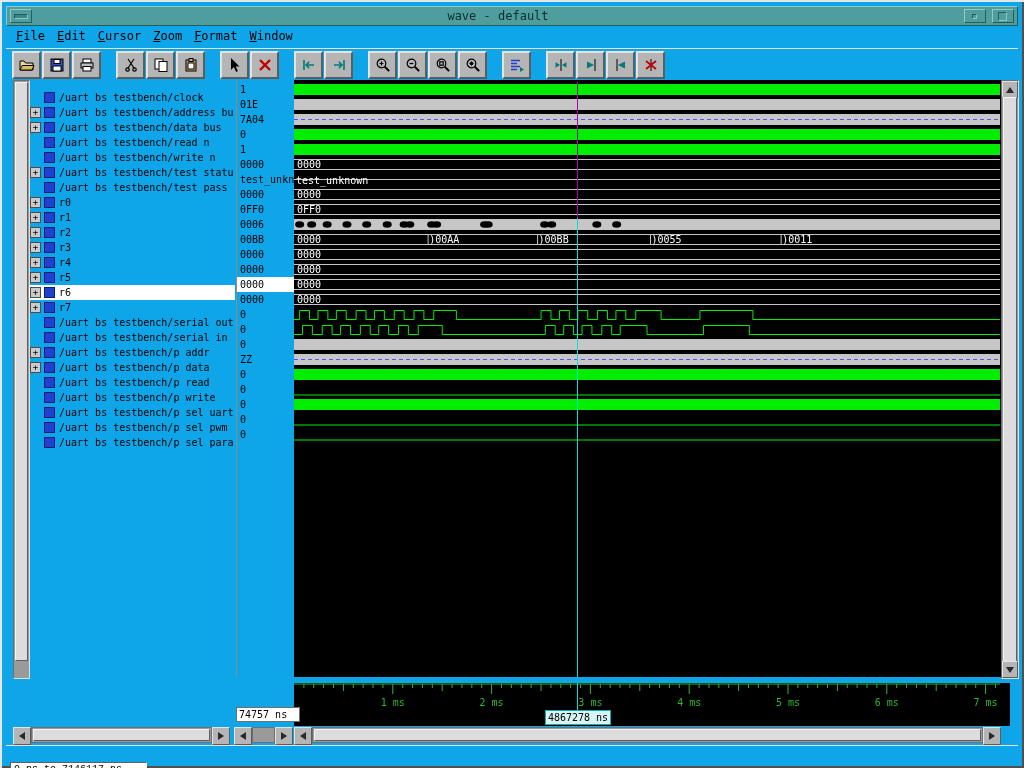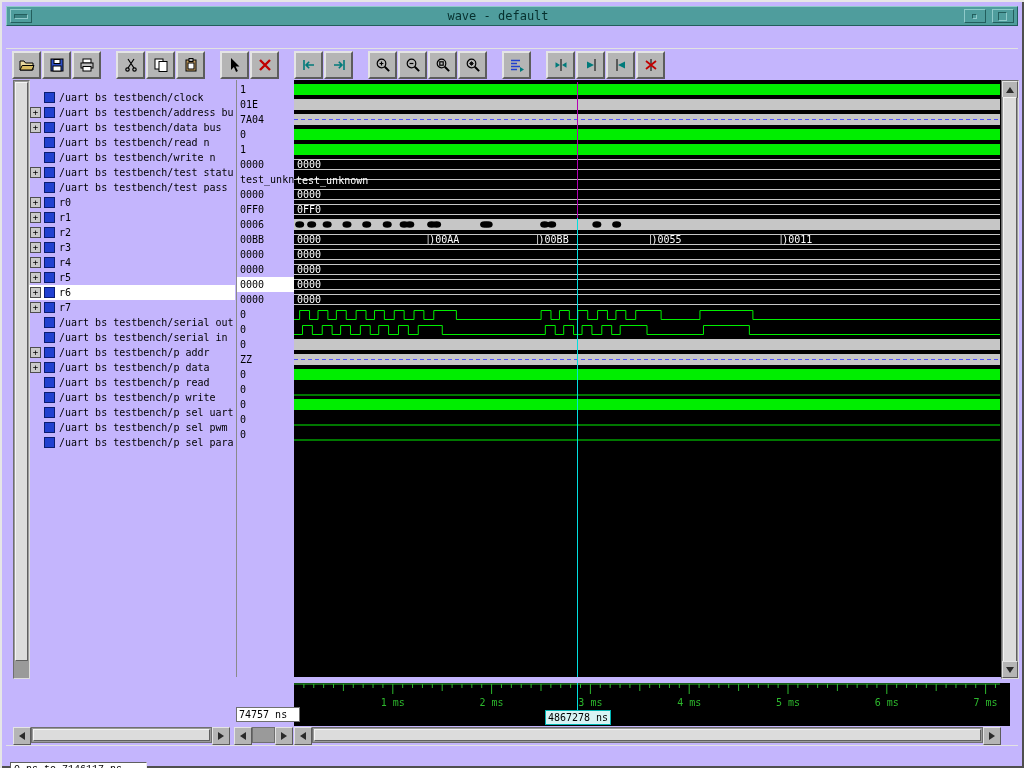--- a/index.html
+++ b/index.html
@@ -1,16 +1,16 @@
 <!DOCTYPE html>
 <html><head>
 <meta charset="utf-8">
 <style>
   html,body{margin:0;padding:0;background:#777;}
-  #root{position:relative;width:1024px;height:768px;background:#c4b5fd;overflow:hidden;
+  #root{position:relative;width:1024px;height:768px;background:#0ea5e9;overflow:hidden;
         font-family:"DejaVu Sans Mono",monospace;
         box-shadow:inset 2px 2px 0 #e6e6e6, inset -2px -2px 0 #4f4f4f;}
   
   .titlebar{position:absolute;left:6px;top:6px;right:6px;height:18px;background:#4f9d9d;
             border:1px solid;border-color:#8fcaca #235e5d #235e5d #8fcaca;
             display:flex;align-items:center;}
   .tb-box{width:20px;height:12px;background:#4f9d9d;border:1px solid;
           border-color:#8fcaca #235e5d #235e5d #8fcaca;margin:0 3px;position:relative;flex:none;}
   .tb-box .bar{position:absolute;left:3px;right:3px;top:4px;height:3px;background:#3c8383;
                border:1px solid;border-color:#235e5d #8fcaca #8fcaca #235e5d;}
@@ -84,20 +84,28 @@
       </div>
     <span class="title">wave - default</span>
     <div class="tb-box">
         <div class="sq" style="width:3px;height:3px;left:7px;top:4px;"></div>
       </div>
     <div class="tb-box">
         <div class="sq"></div>
       </div>
   </div>
 
+  <div class="menubar" id="menubar">
+      <span class="menu-item">File</span>
+      <span class="menu-item">Edit</span>
+      <span class="menu-item">Cursor</span>
+      <span class="menu-item">Zoom</span>
+      <span class="menu-item">Format</span>
+      <span class="menu-item">Window</span>
+    </div>
 
   <div class="toolbar" id="toolbar">
       <div class="tbtn">
         <svg viewBox="0 0 16 16">
           <path d="M1 13V4h4l1.5 2H14v7z" fill="#e8d9a0" stroke="#000"></path>
           <path d="M1 13l2.2-4.5H15L13 13z" fill="#d8bc62" stroke="#000"></path>
         </svg>
       </div>
       <div class="tbtn">
         <svg viewBox="0 0 16 16">

